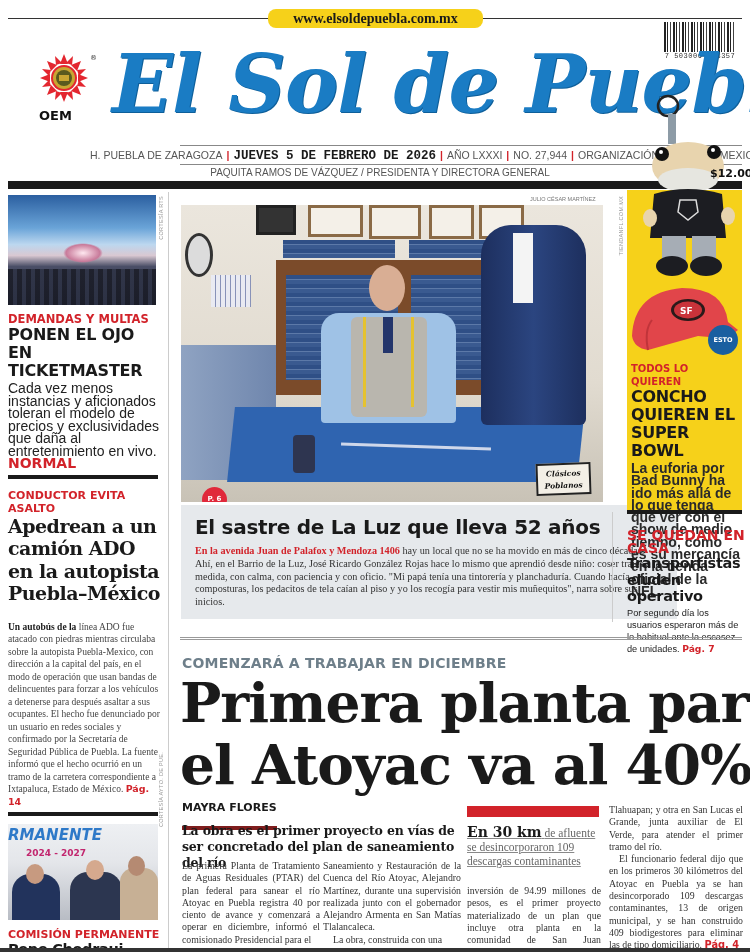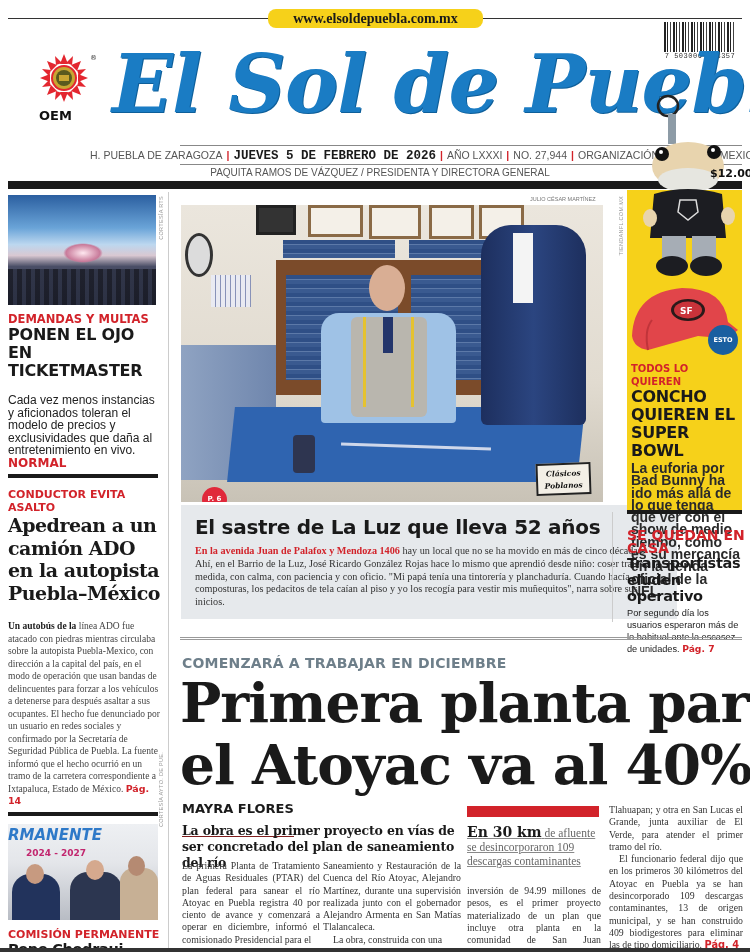--- a/index.html
+++ b/index.html
@@ -78,21 +78,21 @@
   .yellow-body { font-family: "Liberation Sans", sans-serif; font-weight: bold; font-size: 14px; line-height: 12.3px; color: #2a2a2a; margin-top: 2px; }
   .yellow-bottom { position: absolute; left: 627px; top: 510px; width: 115px; height: 4px; background: #1a1a1a; }
   .right-story { position: absolute; left: 627px; top: 529px; width: 118px; }
   .right-story .hd-black { font-size: 14.5px; line-height: 16.5px; letter-spacing: -0.3px; }
   .right-story .body-sans { font-size: 9.2px; line-height: 12.3px; margin-top: 2px; }
 
   
   .lead-rule { position: absolute; left: 180px; right: 8px; top: 637px; height: 3px; border-top: 1px solid #999; border-bottom: 1px solid #999; }
   .lead-kicker { position: absolute; left: 182px; top: 655px; font-family: "DejaVu Sans", sans-serif; font-weight: bold; font-size: 14px; color: #6e7f8a; letter-spacing: 0.2px; white-space: nowrap; }
   .lead-headline { position: absolute; left: 180px; top: 672px; width: 570px; font-family: "DejaVu Serif", serif; font-weight: bold; font-size: 55px; line-height: 62px; color: #1a1a1a; letter-spacing: -1px; white-space: nowrap; }
-  .byline { position: absolute; left: 182px; top: 801px; font-family: "DejaVu Sans", sans-serif; font-weight: bold; font-size: 13px; color: #1a1a1a; border-bottom: 1px solid #7f1d1d; padding-bottom: 20px; }
+  .byline { position: absolute; left: 182px; top: 801px; font-family: "DejaVu Sans", sans-serif; font-weight: bold; font-size: 11px; color: #1a1a1a; border-bottom: 4px solid #7f1d1d; padding-bottom: 12px; }
   .deck { position: absolute; left: 182px; top: 823px; width: 280px; font-family: "DejaVu Serif", serif; font-weight: bold; font-size: 12.5px; line-height: 16px; color: #1a1a1a; letter-spacing: -0.2px; }
   .lead-col { position: absolute; width: 138px; font-family: "Liberation Serif", serif; font-size: 9.8px; line-height: 12.3px; color: #333; text-align: justify; }
   .red-bar { position: absolute; left: 467px; top: 806px; width: 132px; height: 11px; background: #d2232a; }
   .callout { position: absolute; left: 467px; top: 825px; width: 136px; font-family: "Liberation Serif", serif; font-size: 11.5px; line-height: 14px; color: #666; text-decoration: underline; text-decoration-color: #888; }
   .callout b { color: #1a1a1a; font-size: 14px; font-family: "DejaVu Serif", serif; }
   .bottom-bar { position: absolute; left: 0; right: 0; bottom: 0; height: 4px; background: #333; }
   .col-divider { position: absolute; width: 1px; background: #ccc; }
 </style>
 </head>
 <body>
@@ -139,21 +139,21 @@
 </div>
 <div class="rule-b"></div>
 <div class="director">PAQUITA RAMOS DE VÁZQUEZ / PRESIDENTA Y DIRECTORA GENERAL</div>
 <div class="black-bar"></div>
 
 <div class="col-left">
   <div>
     <div class="photo-concert"></div>
     <div class="kicker" style="margin-top:8px;font-size:11.5px;">DEMANDAS Y MULTAS</div>
     <div class="hd-black" style="font-size:16px;line-height:18px;letter-spacing:-0.2px;">PONEN EL OJO EN TICKETMASTER</div>
-    <div class="body-sans" style="margin-top:14px;font-size:12px;line-height:12.5px;">
+    <div class="body-sans" style="margin-top:2px;font-size:14px;line-height:12.5px;">
       <span>Cada vez menos instancias y aficionados toleran el modelo de precios y exclusividades que daña al entretenimiento en vivo.</span> <span class="pag">NORMAL</span>
     </div>
     <div class="thick-rule" style="margin-top:5px;width:150px;"></div>
   </div>
 
   <div style="margin-top:10px;">
     <div class="kicker" style="font-size:11px;">CONDUCTOR EVITA ASALTO</div>
     <div class="hd-black" style="font-family:'DejaVu Serif',serif;font-size:19px;line-height:22.5px;letter-spacing:-0.5px;">Apedrean a un camión ADO en la autopista Puebla–México</div>
     <div class="body-serif" style="margin-top:16px;font-size:9.5px;line-height:12.5px;">
       <b style="color:#1a1a1a;">Un autobús de la</b> <span>línea ADO fue atacado con piedras mientras circulaba sobre la autopista Puebla-Mexico, con dirección a la capital del país, en el modo de operación que usan bandas de delincuentes para forzar a los vehículos a detenerse para después asaltar a sus ocupantes. El hecho fue denunciado por un usuario en redes sociales y confirmado por la Secretaría de Seguridad Pública de Puebla. La fuente informó que el hecho ocurrió en un tramo de la carretera correspondiente a Ixtapaluca, Estado de México.</span> <span class="pag">Pág. 14</span>

